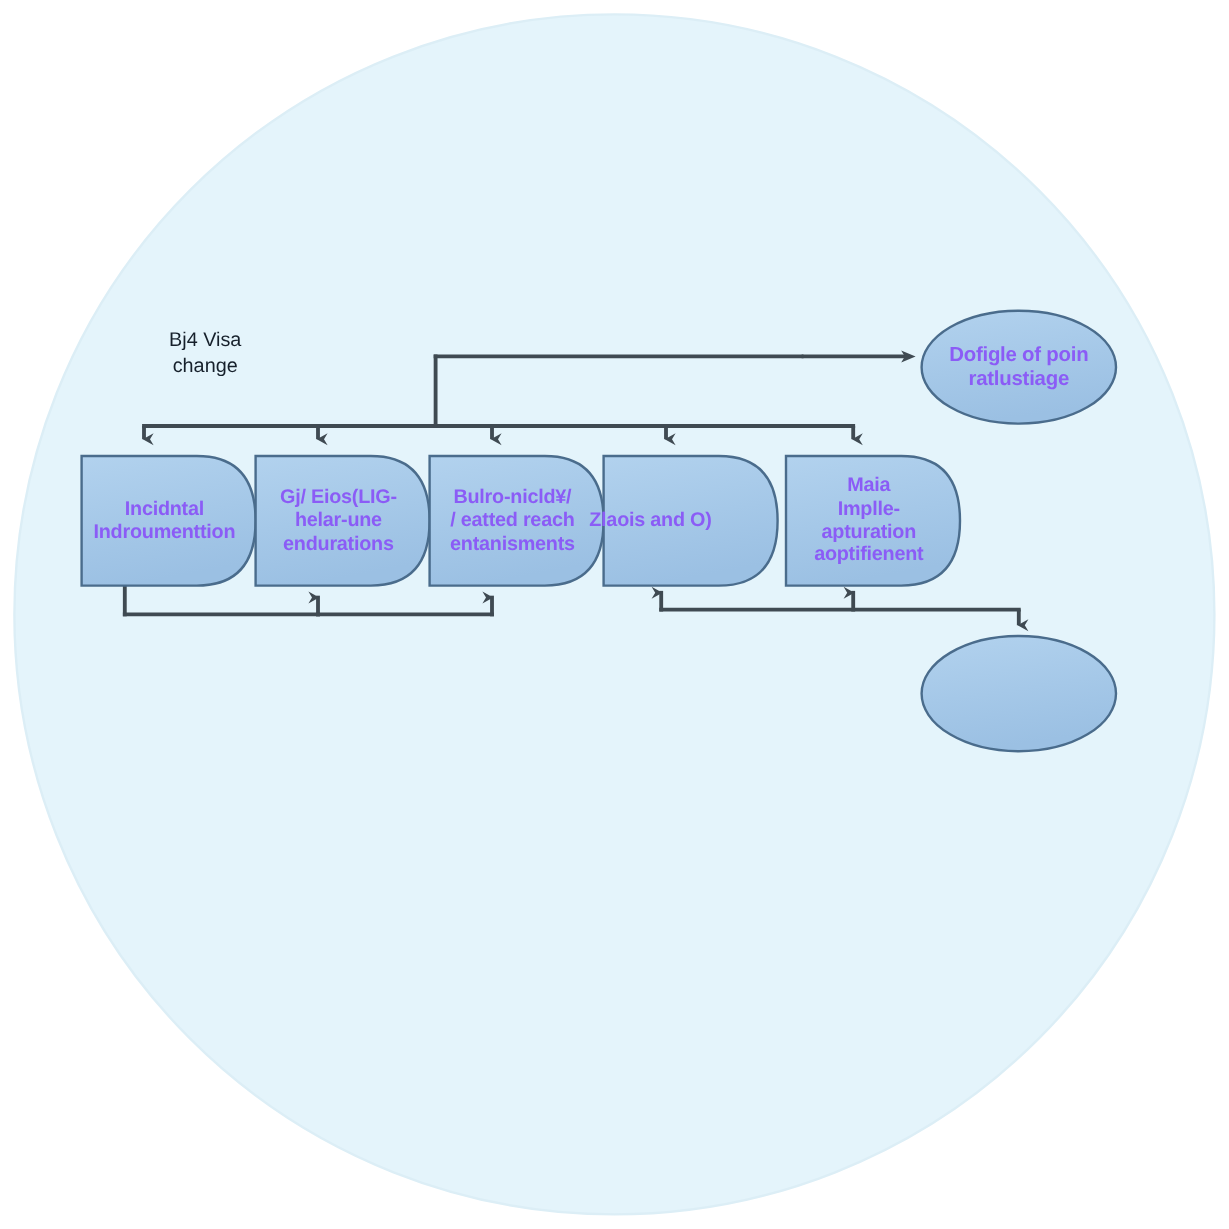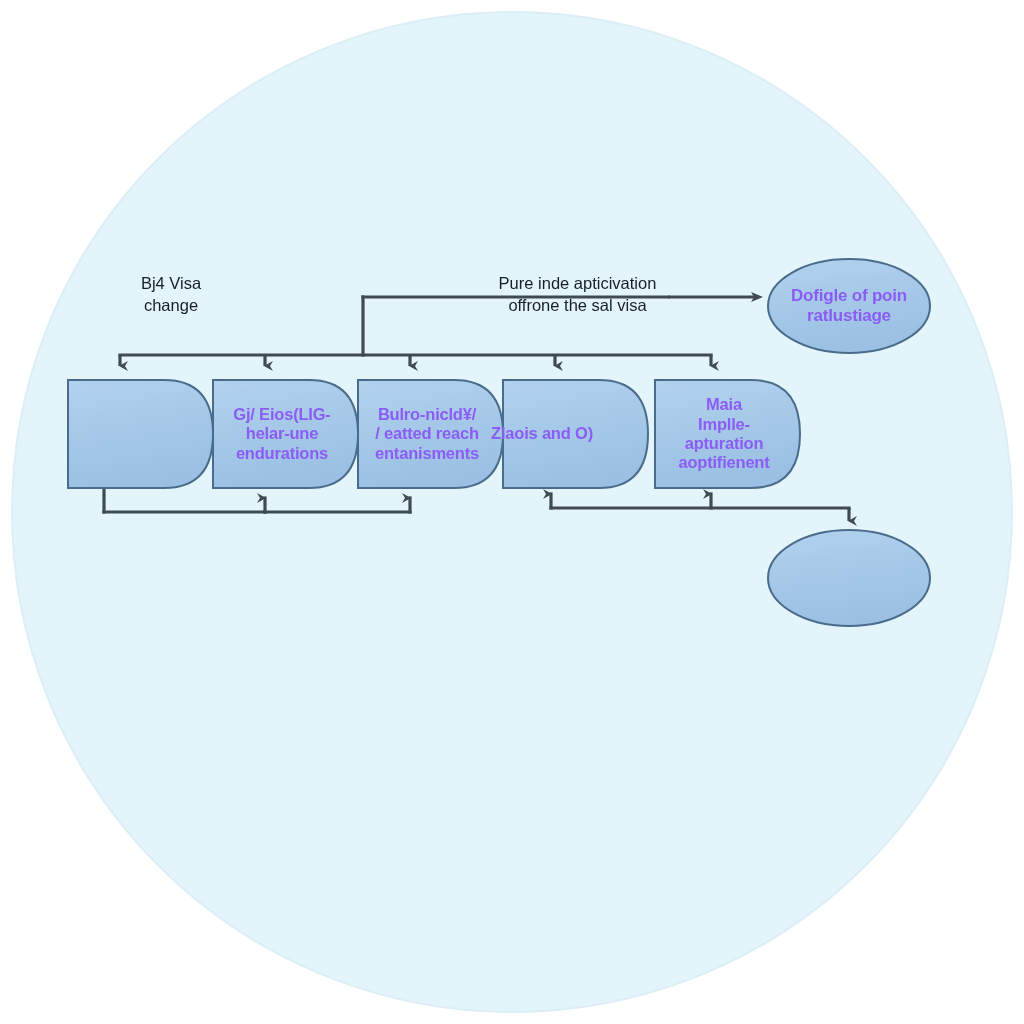--- a/index.html
+++ b/index.html
@@ -144,23 +144,23 @@
       <path d="M655,380 h96 q49,0 49,54 q0,54 -49,54 h-96 z" fill="url(#nodeGrad)" stroke="#4a6c8c" stroke-width="2"></path>
     </g>
 
     <ellipse cx="849" cy="306" rx="81" ry="47" fill="url(#nodeGrad)" stroke="#4a6c8c" stroke-width="2"></ellipse>
     <ellipse cx="849" cy="578" rx="81" ry="48" fill="url(#nodeGrad)" stroke="#4a6c8c" stroke-width="2"></ellipse>
   </svg>
 
   <div class="lbl-text" style="left:96px; top:272px; width:150px;">Bj4 Visa
 change</div>
 
-  <div class="lbl-text" style="left:470px; top:272px; width:215px;">Pure inde apticivation
-offrone the  sal visa</div>
 
+  <div class="node-text proc-text" style="left:68px; top:380px; width:138px; height:108px;">Incidntal
+Indroumenttion</div>
 
   <div class="node-text proc-text" style="left:213px; top:380px; width:138px; height:108px;">Gj/ Eios(LIG-
 helar-une
 endurations</div>
 
   <div class="node-text proc-text" style="left:358px; top:380px; width:138px; height:108px;">Bulro-nicld¥/
 / eatted reach
 entanisments</div>
 
   <div class="node-text proc-text" style="left:473px; top:380px; width:138px; height:108px;">Zlaois and O)</div>

